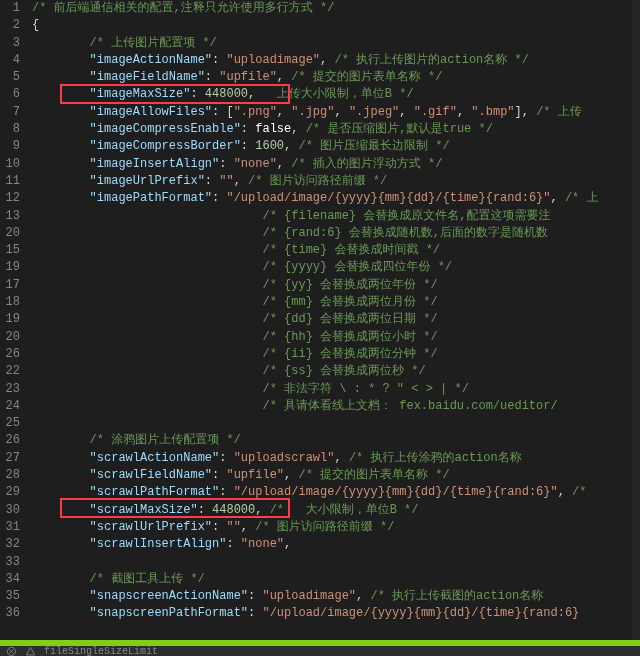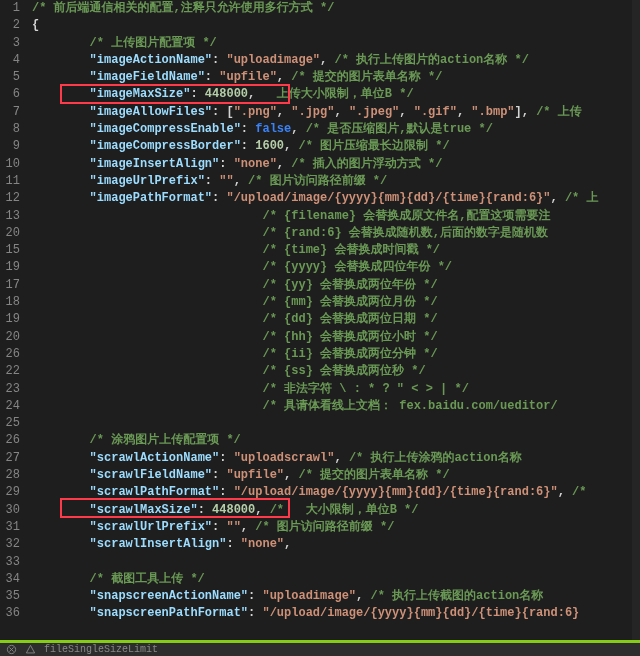--- a/index.html
+++ b/index.html
@@ -33,40 +33,39 @@
 .code {
   flex: 1;
   padding-left: 6px;
   white-space: pre;
   overflow: hidden;
 }
 .code .row {
   height: 17.3px;
   line-height: 17.3px;
   position: relative;
-  font-weight: bold;
 }
 .cm { color: #6a9955; }
 .key { color: #9cdcfe; }
 .str { color: #ce9178; }
 .num { color: #b5cea8; text-align: center; }
-.bool { color: #3b82f6; }
+.bool { color: #ffffff; }
 .pun { color: #d4d4d4; }
 .mmap {
   position: absolute;
   right: 0;
   top: 0;
   width: 8px;
   height: 640px;
   background: #252526;
 }
 .status {
   height: 16px;
   background: #2d2d2d;
-  border-top: 3px solid #84cc16;
+  border-top: 6px solid #84cc16;
   display: flex;
   align-items: center;
   font-size: 10px;
   color: #888;
   padding-left: 6px;
   gap: 8px;
 }
 .status .ic {
   width: 11px;
   height: 11px;

